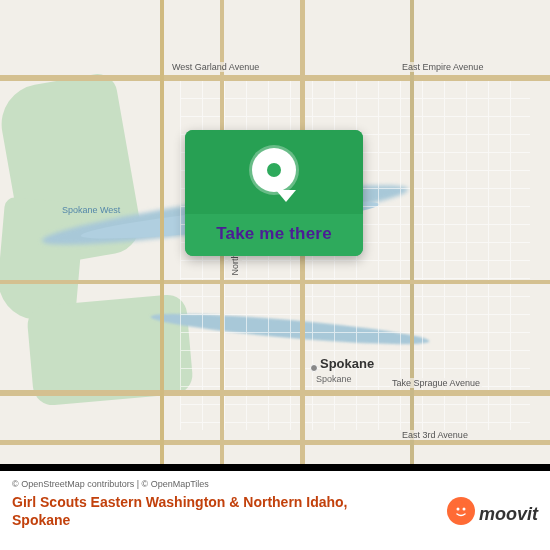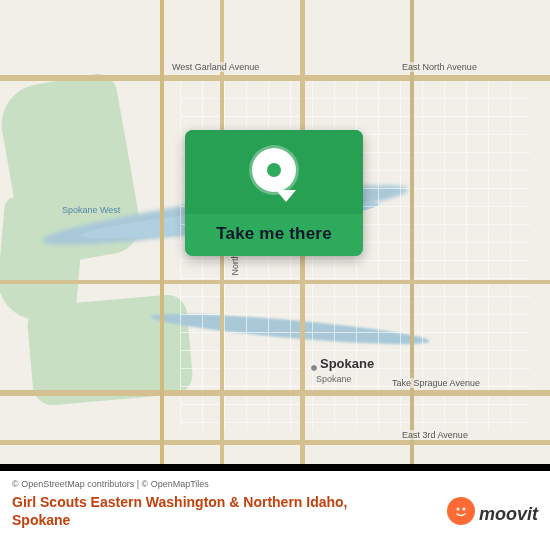--- a/index.html
+++ b/index.html
@@ -228,21 +228,21 @@
       position: relative;
       left: 12px;
     }
 
     .action-card-label {
       width: 100%;
       background: #2eaa5c;
       border-radius: 0 0 8px 8px;
       text-align: center;
       padding: 10px 0 12px;
-      color: #0f172a;
+      color: #4c1d95;
       font-size: 17px;
       font-weight: 600;
       letter-spacing: 0.2px;
     }
 
     
     .bottom-bar {
       position: absolute;
       left: 0; right: 0; bottom: 0;
       background: white;
@@ -326,21 +326,21 @@
   <div class="main-road-1"></div>
   <div class="main-road-2"></div>
   <div class="main-road-3"></div>
   <div class="main-road-4"></div>
   <div class="main-road-5"></div>
   <div class="main-road-6"></div>
   <div class="main-road-7"></div>
   <div class="main-road-8"></div>
 
   <div class="road-label" style="top:62px; left:170px;">West Garland Avenue</div>
-  <div class="road-label" style="top:62px; left:400px;">East North Avenue</div>
+  <div class="road-label" style="top:62px; left:400px;">East Empire Avenue</div>
   <div class="road-label" style="top:150px; left:308px; writing-mode:vertical-rl; transform:rotate(180deg);">North Division Street</div>
   <div class="road-label" style="top:200px; left:228px; writing-mode:vertical-rl; transform:rotate(180deg);">North Maple Street</div>
   <div class="road-label" style="top:378px; left:390px;">Take Sprague Avenue</div>
   <div class="road-label" style="top:430px; left:400px;text-align:right;">East 3rd Avenue</div>
 
   <div class="road-label" style="top:205px; left:60px; color:#5588aa; background:transparent;">Spokane West</div>
 
   <div class="spokane-dot"></div>
   <div class="city-label" style="top:356px; left:320px;">Spokane</div>
   <div class="city-label-small" style="top:374px; left:316px;">Spokane</div>

